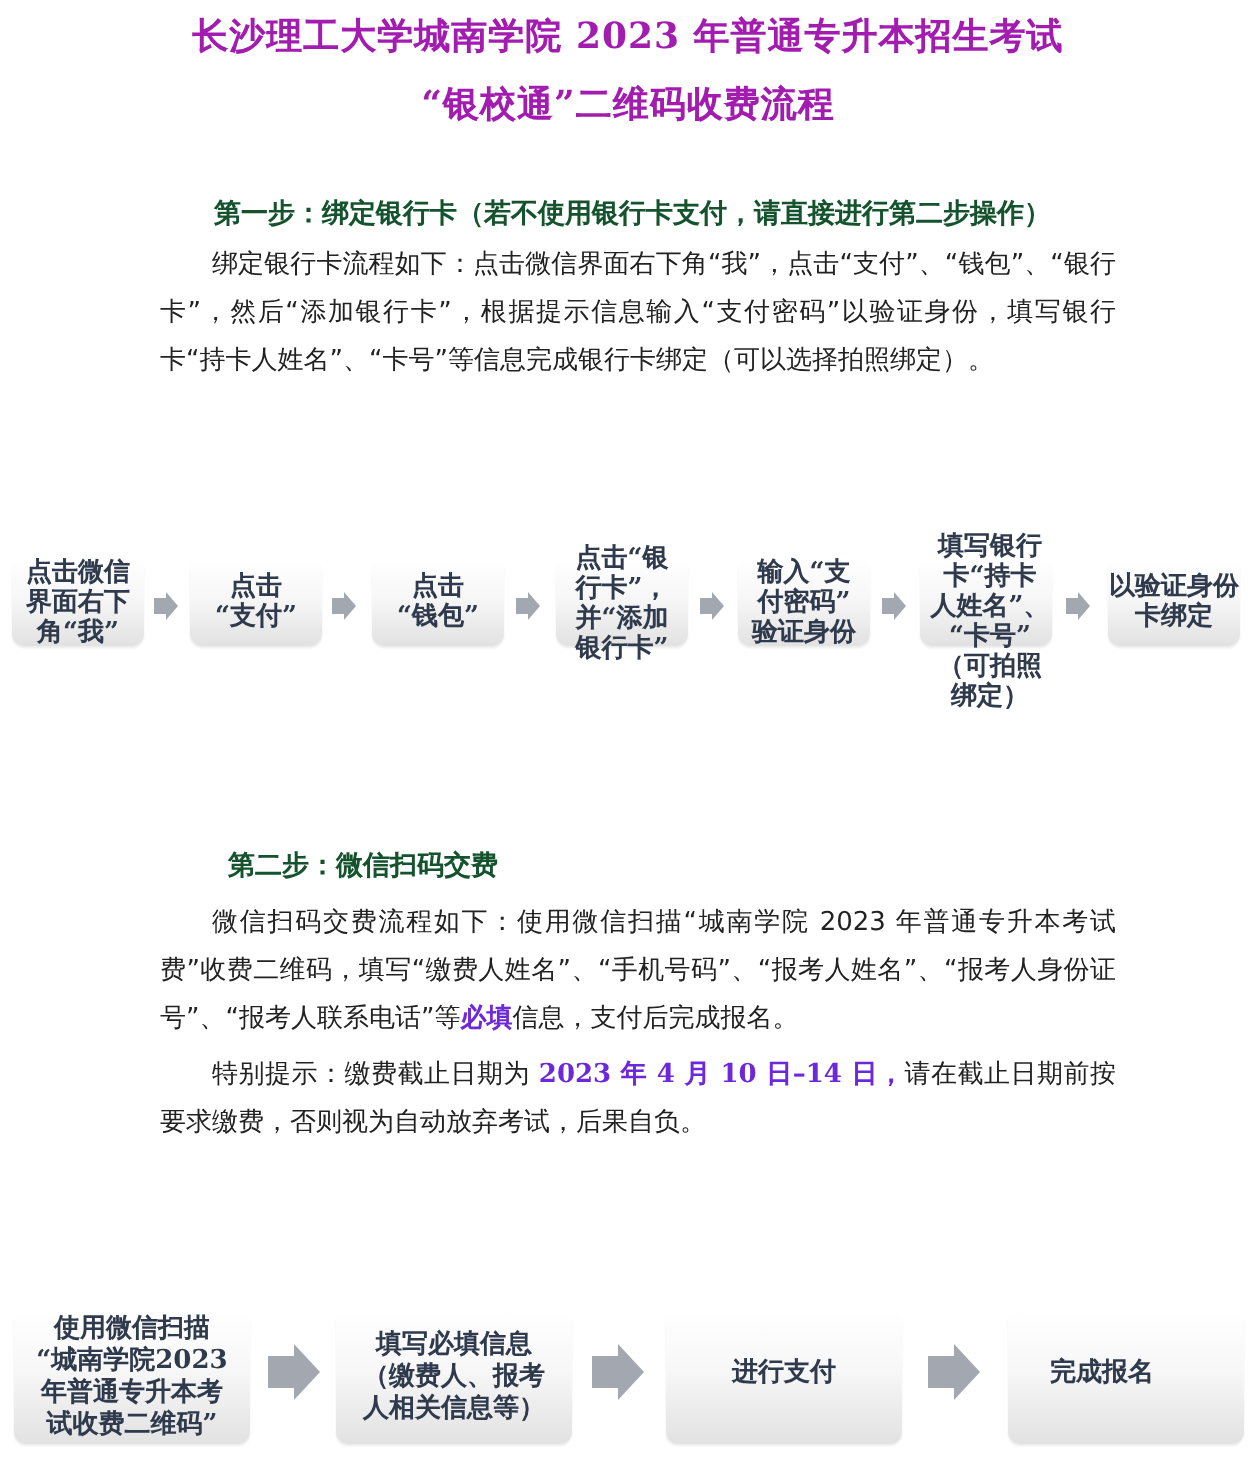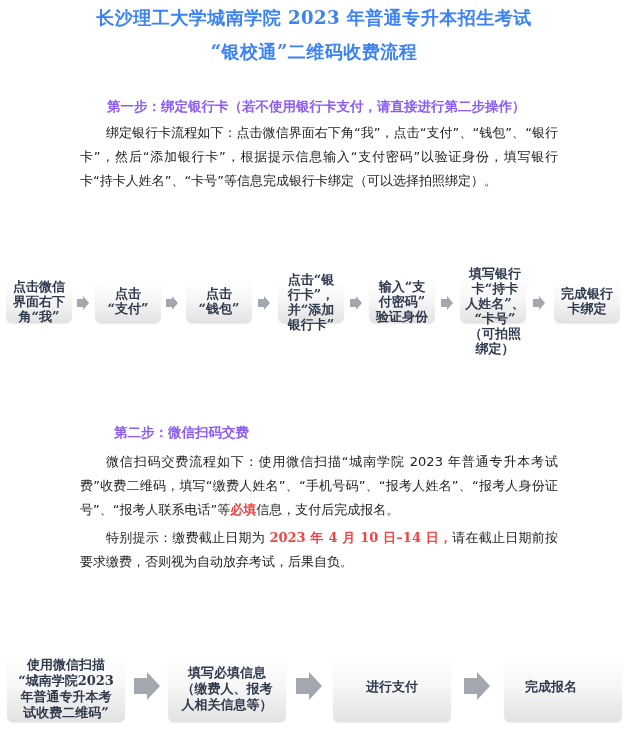--- a/index.html
+++ b/index.html
@@ -1,34 +1,34 @@
 <!DOCTYPE html>
 <html><head>
   <meta charset="utf-8">
   <style>
     * { margin: 0; padding: 0; box-sizing: border-box; }
     html, body { width: 628px; height: 733px; background: #ffffff; overflow: hidden; }
     body { position: relative; font-family: "DejaVu Serif", "Liberation Serif", serif; color: #111; }
 
     .title {
       position: absolute; left: 0; width: 628px; text-align: center;
-      font-weight: bold; font-size: 18px; color: #3b82f6; letter-spacing: 0.5px;
+      font-weight: bold; font-size: 18px; color: #a21caf; letter-spacing: 0.5px;
     }
     .title.l1 { top: 6px; }
     .title.l2 { top: 40px; }
 
     .step-heading {
-      position: absolute; font-weight: bold; font-size: 13.5px; color: #8b5cf6;
+      position: absolute; font-weight: bold; font-size: 13.5px; color: #14532d;
     }
     .para {
       position: absolute; left: 80px; width: 475px; font-size: 13px; line-height: 24px;
       font-family: "DejaVu Sans", "Liberation Sans", sans-serif; color: #222;
       text-indent: 26px; text-align: justify;
     }
-    .para b { font-family: "DejaVu Serif", "Liberation Serif", serif; font-weight: bold; color: #ef4444; }
+    .para b { font-family: "DejaVu Serif", "Liberation Serif", serif; font-weight: bold; color: #6d28d9; }
 
     .box {
       position: absolute;
       border-radius: 6px;
       background: linear-gradient(to bottom, #ffffff 0%, #f7f7f7 45%, #e2e2e2 100%);
       box-shadow: 0 1px 1px rgba(0,0,0,0.08);
     }
     .box-text {
       position: absolute;
       display: flex; align-items: center; justify-content: center;
@@ -114,21 +114,21 @@
 （可拍照
 绑定）</div>
 
   <div class="arrow" style="left:533px; top:296px;">
     <svg width="12" height="14">
         <polygon points="0,3 6,3 6,0 12,7 6,14 6,11 0,11" fill="#a3a7b0"></polygon>
       </svg>
   </div>
 
   <div class="box" style="left:554px; top:279px; width:66px; height:44px;"></div>
-  <div class="box-text" style="left:554px; top:279px; width:66px; height:44px;">完成银行
+  <div class="box-text" style="left:554px; top:279px; width:66px; height:44px;">以验证身份
 卡绑定</div>
 </div>
 
 <div class="step-heading" style="left:114px; top:424px;">第二步：微信扫码交费</div>
 <div class="para" style="top:450px; width:478px;"><span>微信扫码交费流程如下：使用微信扫描“城南学院 2023 年普通专升本考试费”收费二维码，填写“缴费人姓名”、“手机号码”、“报考人姓名”、“报考人身份证号”、“报考人联系电话”等</span><b>必填</b><span>信息，支付后完成报名。</span></div>
 <div class="para" style="top:526px; width:478px;"><span>特别提示：缴费截止日期为 </span><b>2023 年 4 月 10 日–14 日，</b><span>请在截止日期前按要求缴费，否则视为自动放弃考试，后果自负。</span></div>
 
 <div>
   <div class="box" style="left:7px; top:655px; width:118px; height:67px;"></div>
   <div class="box-text" style="left:7px; top:655px; width:118px; height:67px; line-height:16px;">使用微信扫描

